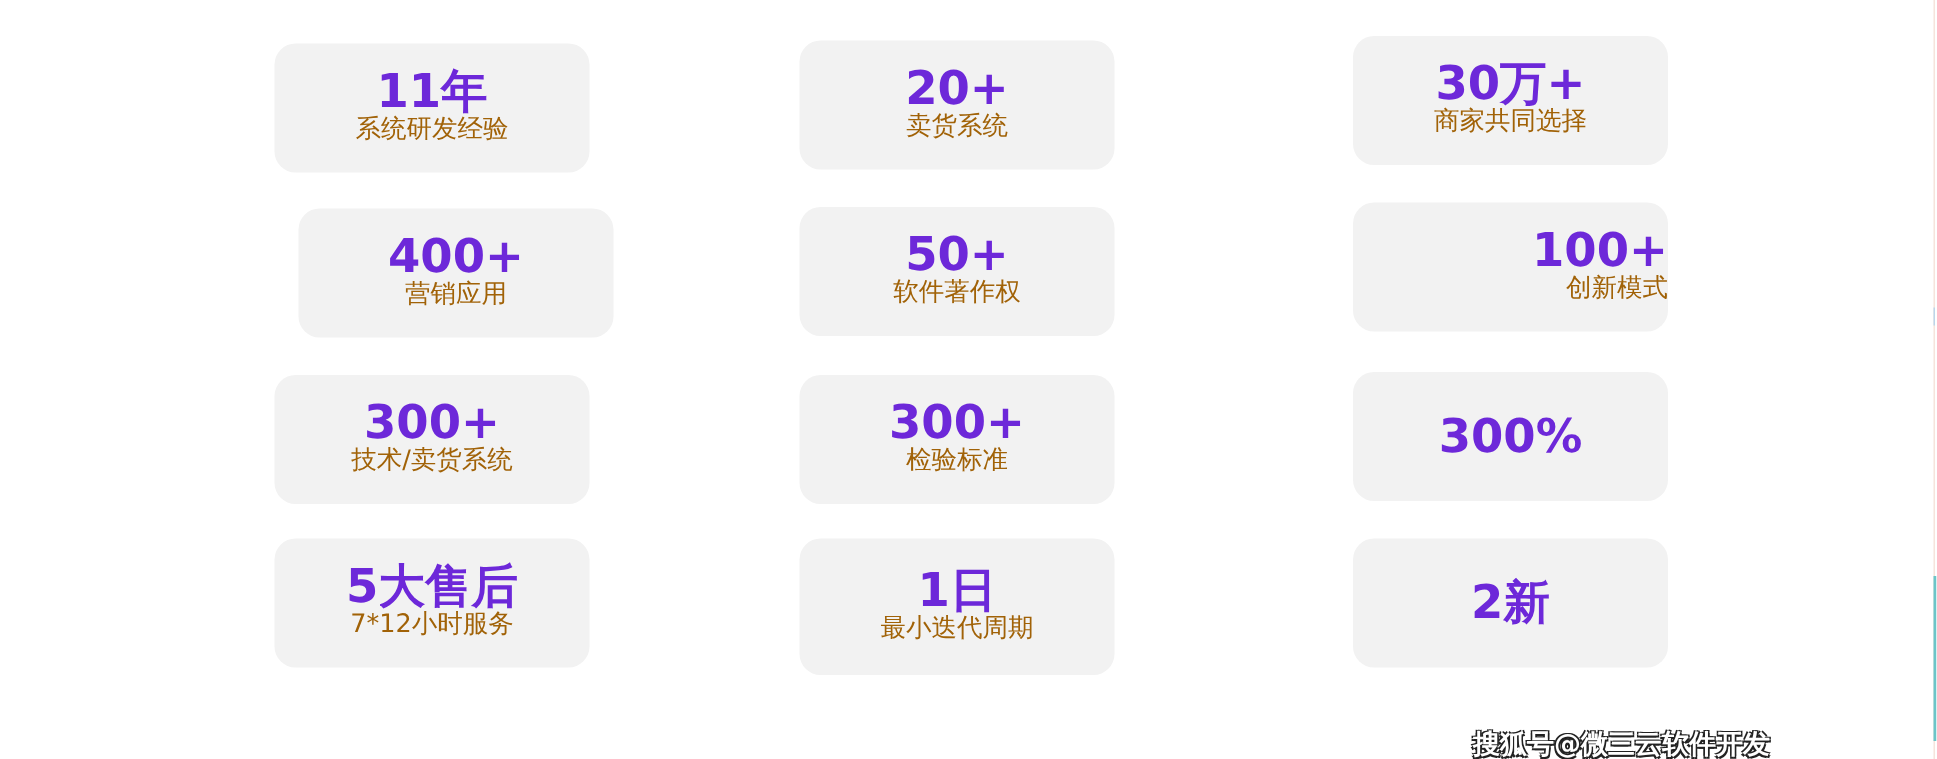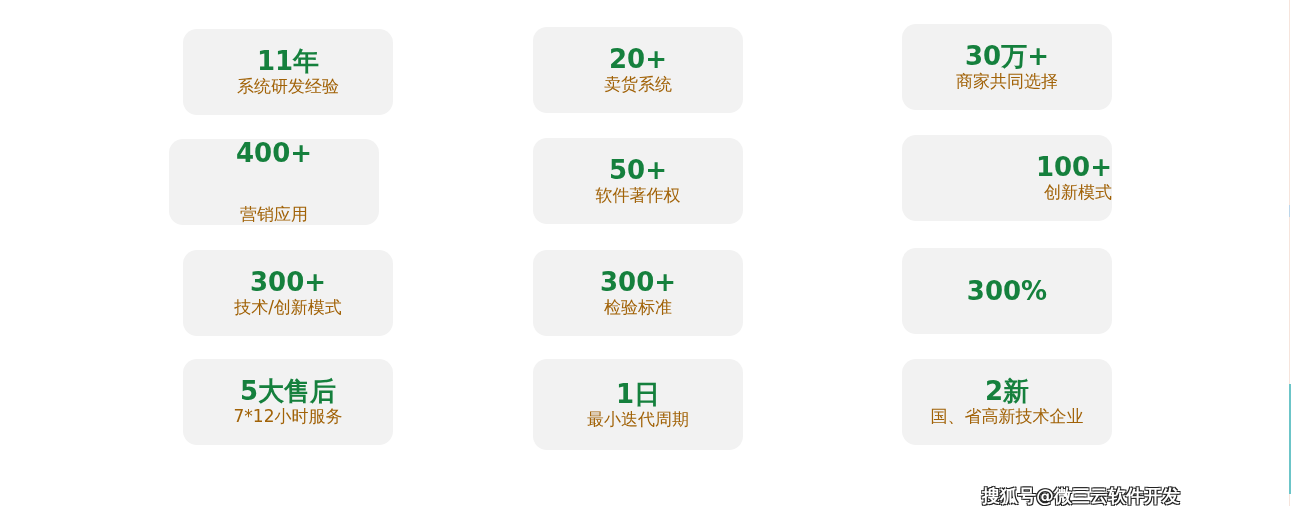--- a/index.html
+++ b/index.html
@@ -4,21 +4,21 @@
 <style>
   html, body { margin: 0; padding: 0; }
   body {
     width: 1291px; height: 506px; background: #ffffff; position: relative; overflow: hidden;
     font-family: "DejaVu Sans", "Liberation Sans", sans-serif;
   }
   .card {
     position: absolute; width: 210px; height: 86px; background: #f2f2f2; border-radius: 14px;
     display: flex; flex-direction: column; align-items: center; justify-content: center;
   }
-  .card .val { color: #15803d; font-weight: bold; font-size: 26px; line-height: 28px; }
+  .card .val { color: #6d28d9; font-weight: bold; font-size: 31px; line-height: 28px; }
   .card .lbl { color: #a16207; font-size: 17px; line-height: 22px; }
   .rightline { position: absolute; left: 1289px; top: 0; width: 1px; height: 506px; background: #f6e4dc; }
   .rightline.blue { top: 205px; height: 12px; background: #bcd6ea; }
   .rightline.teal { top: 384px; height: 110px; background: #6cc5c8; width: 2px; left: 1289px; }
   .watermark {
     position: absolute; left: 982px; top: 484px; font-size: 18px; color: #fff; font-weight: bold;
     text-shadow: -1px -1px 0 #222, 1px -1px 0 #222, -1px 1px 0 #222, 1px 1px 0 #222;
     letter-spacing: 0px;
   }
 </style>
@@ -31,55 +31,54 @@
 </div>
 <div class="card" style="left:533px;top:27px;">
   <div class="val">20+</div>
   <div class="lbl">卖货系统</div>
 </div>
 <div class="card" style="left:902px;top:24px;">
   <div class="val">30万+</div>
   <div class="lbl">商家共同选择</div>
 </div>
 
-<div class="card" style="left:169px;top:139px;justify-content:space-between;">
+<div class="card" style="left:199px;top:139px;">
   <div class="val">400+</div>
   <div class="lbl">营销应用</div>
 </div>
 <div class="card" style="left:533px;top:138px;text-align:right;">
   <div class="val">50+</div>
   <div class="lbl">软件著作权</div>
 </div>
 <div class="card" style="left:902px;top:135px;align-items:flex-end;">
   <div class="val">100+</div>
   <div class="lbl">创新模式</div>
 </div>
 
 <div class="card" style="left:183px;top:250px;">
   <div class="val">300+</div>
-  <div class="lbl">技术/创新模式</div>
+  <div class="lbl">技术/卖货系统</div>
 </div>
 <div class="card" style="left:533px;top:250px;">
   <div class="val">300+</div>
   <div class="lbl">检验标准</div>
 </div>
 <div class="card" style="left:902px;top:248px;">
   <div class="val">300%</div>
 </div>
 
 <div class="card" style="left:183px;top:359px;">
   <div class="val">5大售后</div>
   <div class="lbl">7*12小时服务</div>
 </div>
 <div class="card" style="left:533px;top:359px;height:91px;">
   <div class="val">1日</div>
   <div class="lbl">最小迭代周期</div>
 </div>
 <div class="card" style="left:902px;top:359px;">
   <div class="val">2新</div>
-  <div class="lbl">国、省高新技术企业</div>
 </div>
 
 <div class="rightline"></div>
 <div class="rightline blue"></div>
 <div class="rightline teal"></div>
 
 <div class="watermark">搜狐号@微三云软件开发</div>
 
 </body></html>

